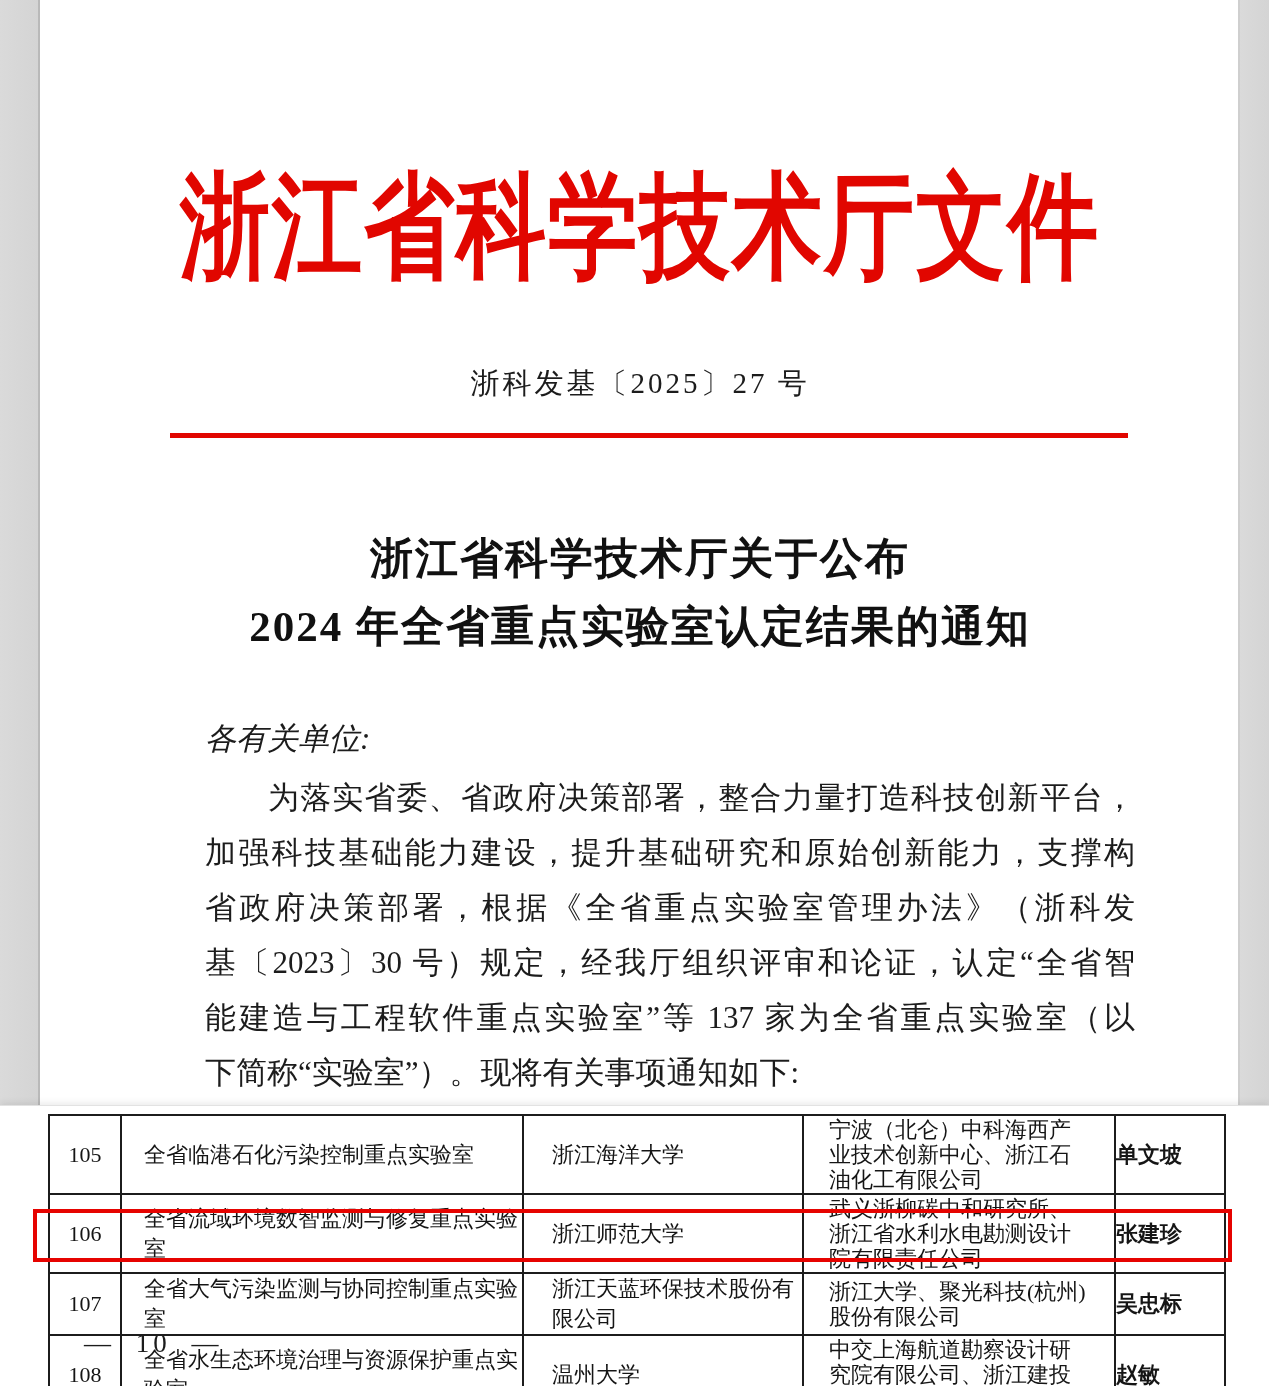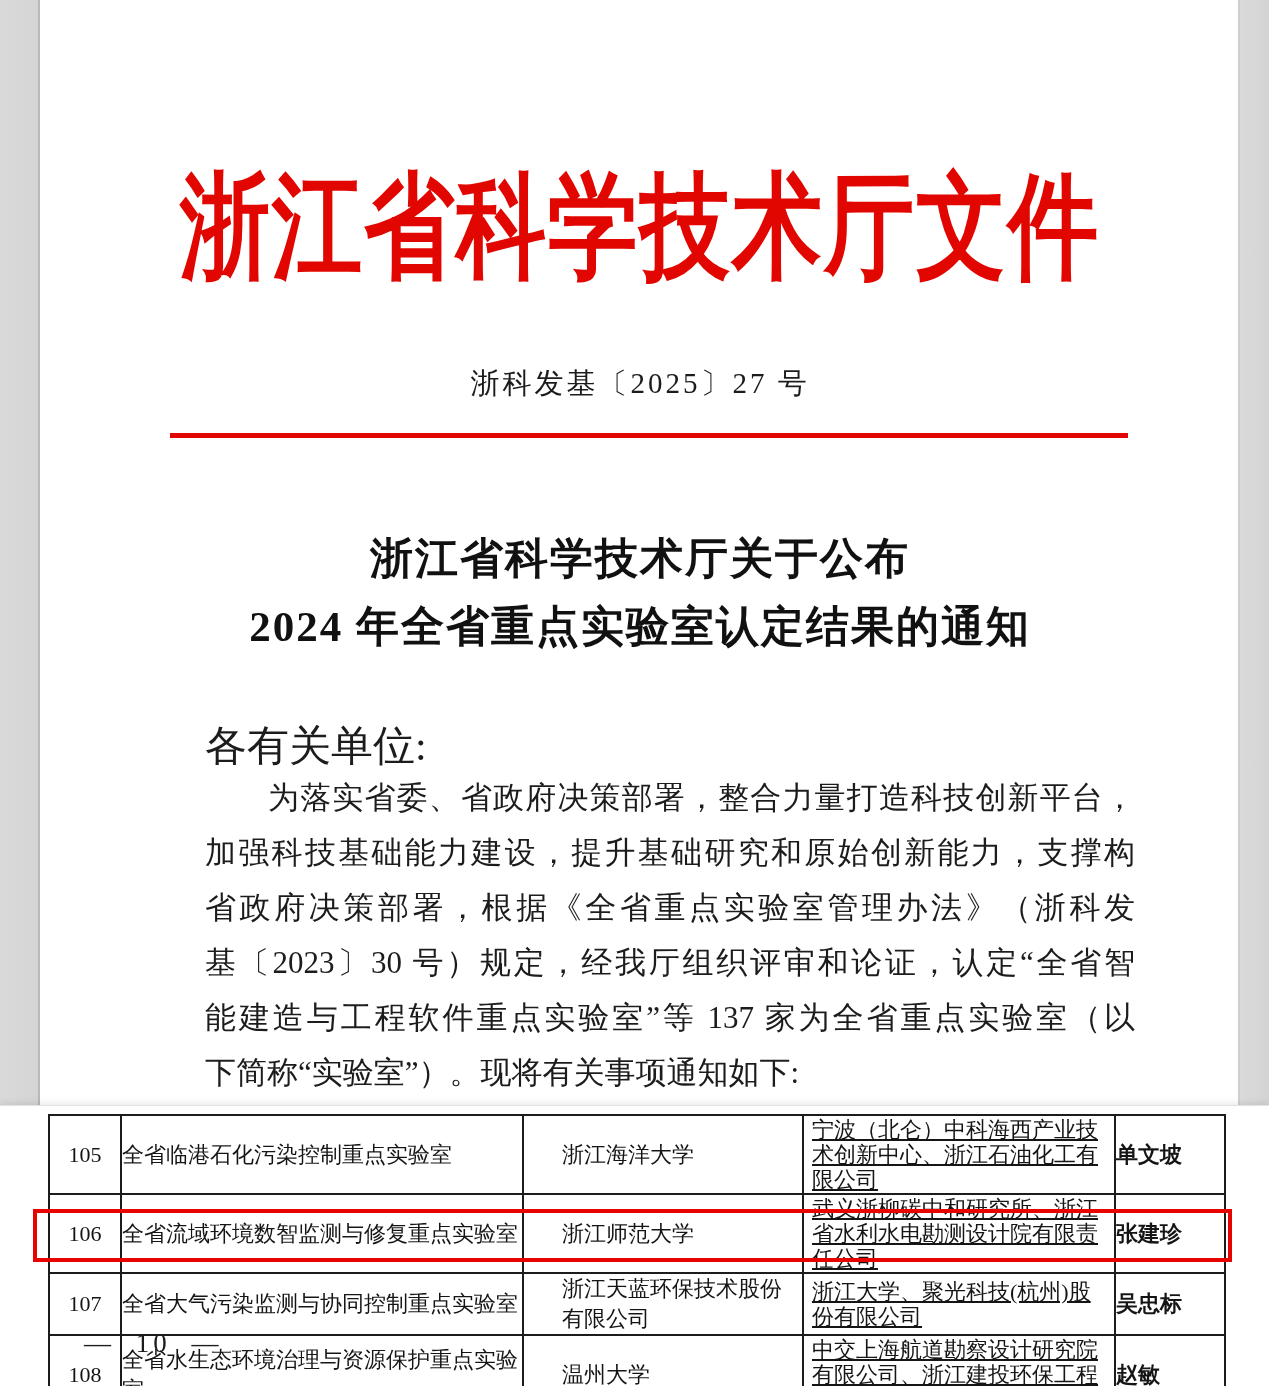--- a/index.html
+++ b/index.html
@@ -24,21 +24,21 @@
   .doc-number {
     position: absolute; left: 40px; top: 364px; width: 1200px;
     text-align: center; color: #1c1c1c; font-size: 29px; letter-spacing: 3px;
   }
   .red-rule { position: absolute; left: 170px; top: 433px; width: 958px; height: 5px; background: #e10600; }
 
   .notice-title { position: absolute; left: 40px; width: 1200px; text-align: center; color: #111; font-weight: 700; font-size: 43px; letter-spacing: 2px; }
   .notice-title.l1 { top: 530px; }
   .notice-title.l2 { top: 598px; }
 
-  .salutation { position: absolute; left: 205px; top: 718px; font-size: 42px; color: #1c1c1c; }
+  .salutation { position: absolute; left: 205px; top: 718px; font-size: 31px; color: #1c1c1c; font-style: italic; }
 
   .body-text { position: absolute; left: 205px; top: 770px; width: 930px; color: #1c1c1c; }
   .bline { font-size: 31px; line-height: 55px; height: 55px; white-space: nowrap; }
   .bline.just { text-align: justify; text-align-last: justify; white-space: normal; overflow: hidden; }
   .bline.indent { padding-left: 63px; }
 
   
   .table-section {
     position: absolute; left: 0; top: 1105px; width: 1269px; height: 281px;
     background: #ffffff; border-top: 1px solid #e2e2e2;
@@ -47,23 +47,23 @@
   table.results {
     position: absolute; left: 48px; top: 8px;
     border-collapse: collapse; table-layout: fixed; width: 1168px;
     color: #151515;
   }
   table.results td {
     border: 2px solid #1c1c1c; height: 50px; overflow: hidden;
     font-size: 22px; vertical-align: middle;
   }
   td.c-no { width: 72px; text-align: center; font-size: 22px; font-family: "Liberation Serif", serif; }
-  td.c-lab { width: 402px; font-size: 22px; }
-  td.c-inst { width: 280px; padding-left: 38px; font-size: 21px; }
-  td.c-partner { width: 312px; padding: 1px 8px; font-size: 19px; line-height: 25px; text-decoration: underline; }
+  td.c-lab { width: 402px; padding-left: 22px; font-size: 22px; }
+  td.c-inst { width: 280px; padding-left: 28px; font-size: 21px; }
+  td.c-partner { width: 312px; padding: 1px 25px; font-size: 19px; line-height: 25px; }
   td.c-dir { width: 110px; text-align: left; font-size: 23px; font-weight: bold; }
 
   .highlight-box {
     position: absolute; left: 33px; top: 103px; width: 1199px; height: 53px;
     border: 4px solid #e60300; pointer-events: none;
   }
   .page-number {
     position: absolute; left: 84px; top: 222px;
     font-size: 27px; color: #1c1c1c; letter-spacing: 4px; word-spacing: 10px;
   }

